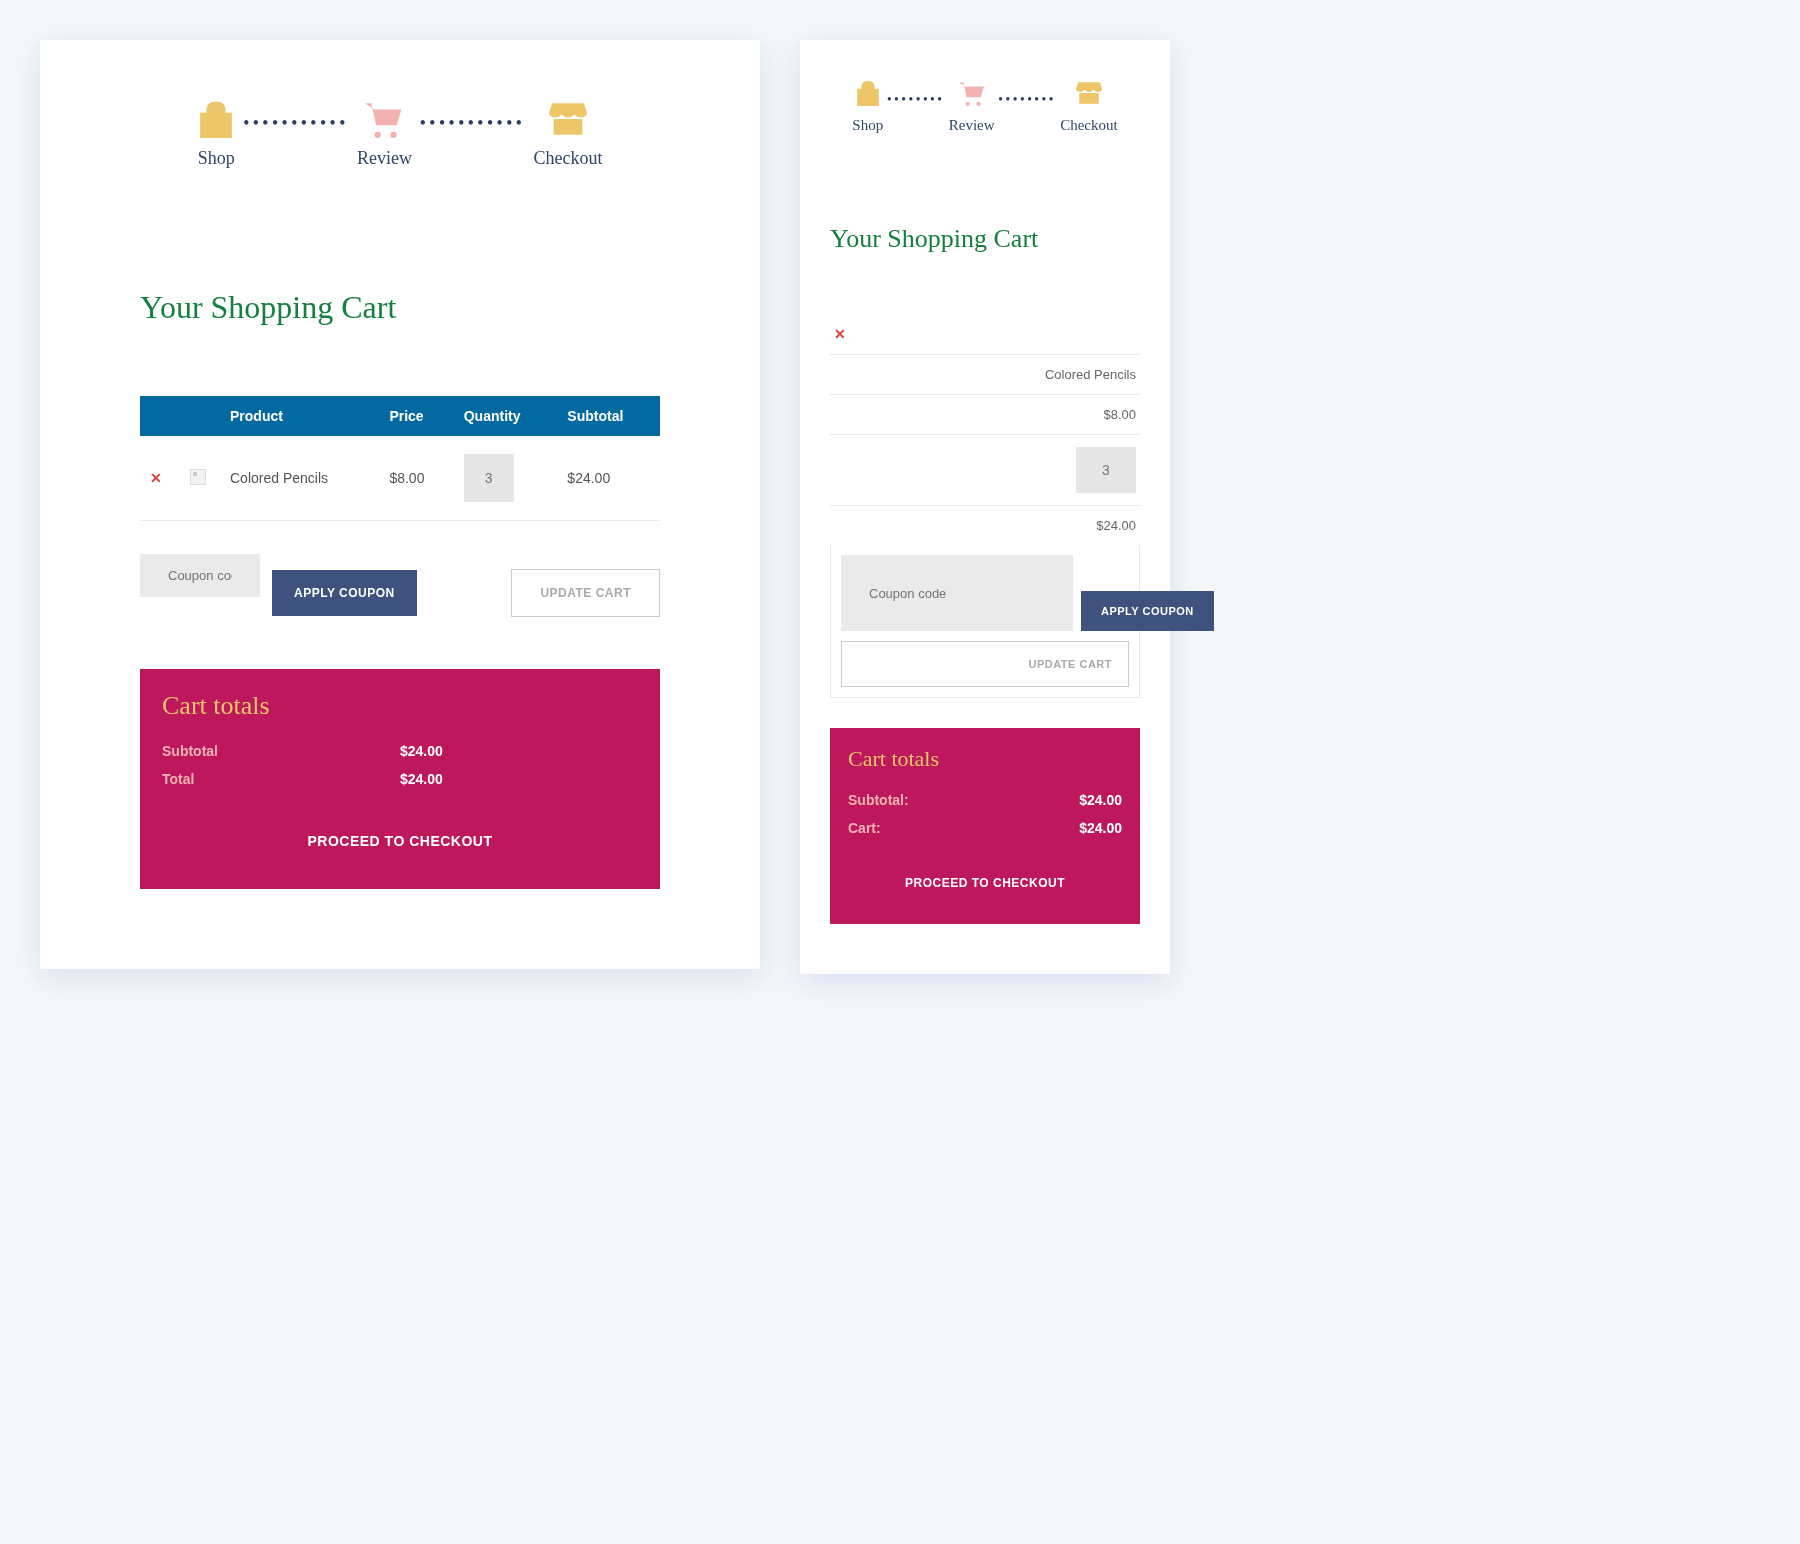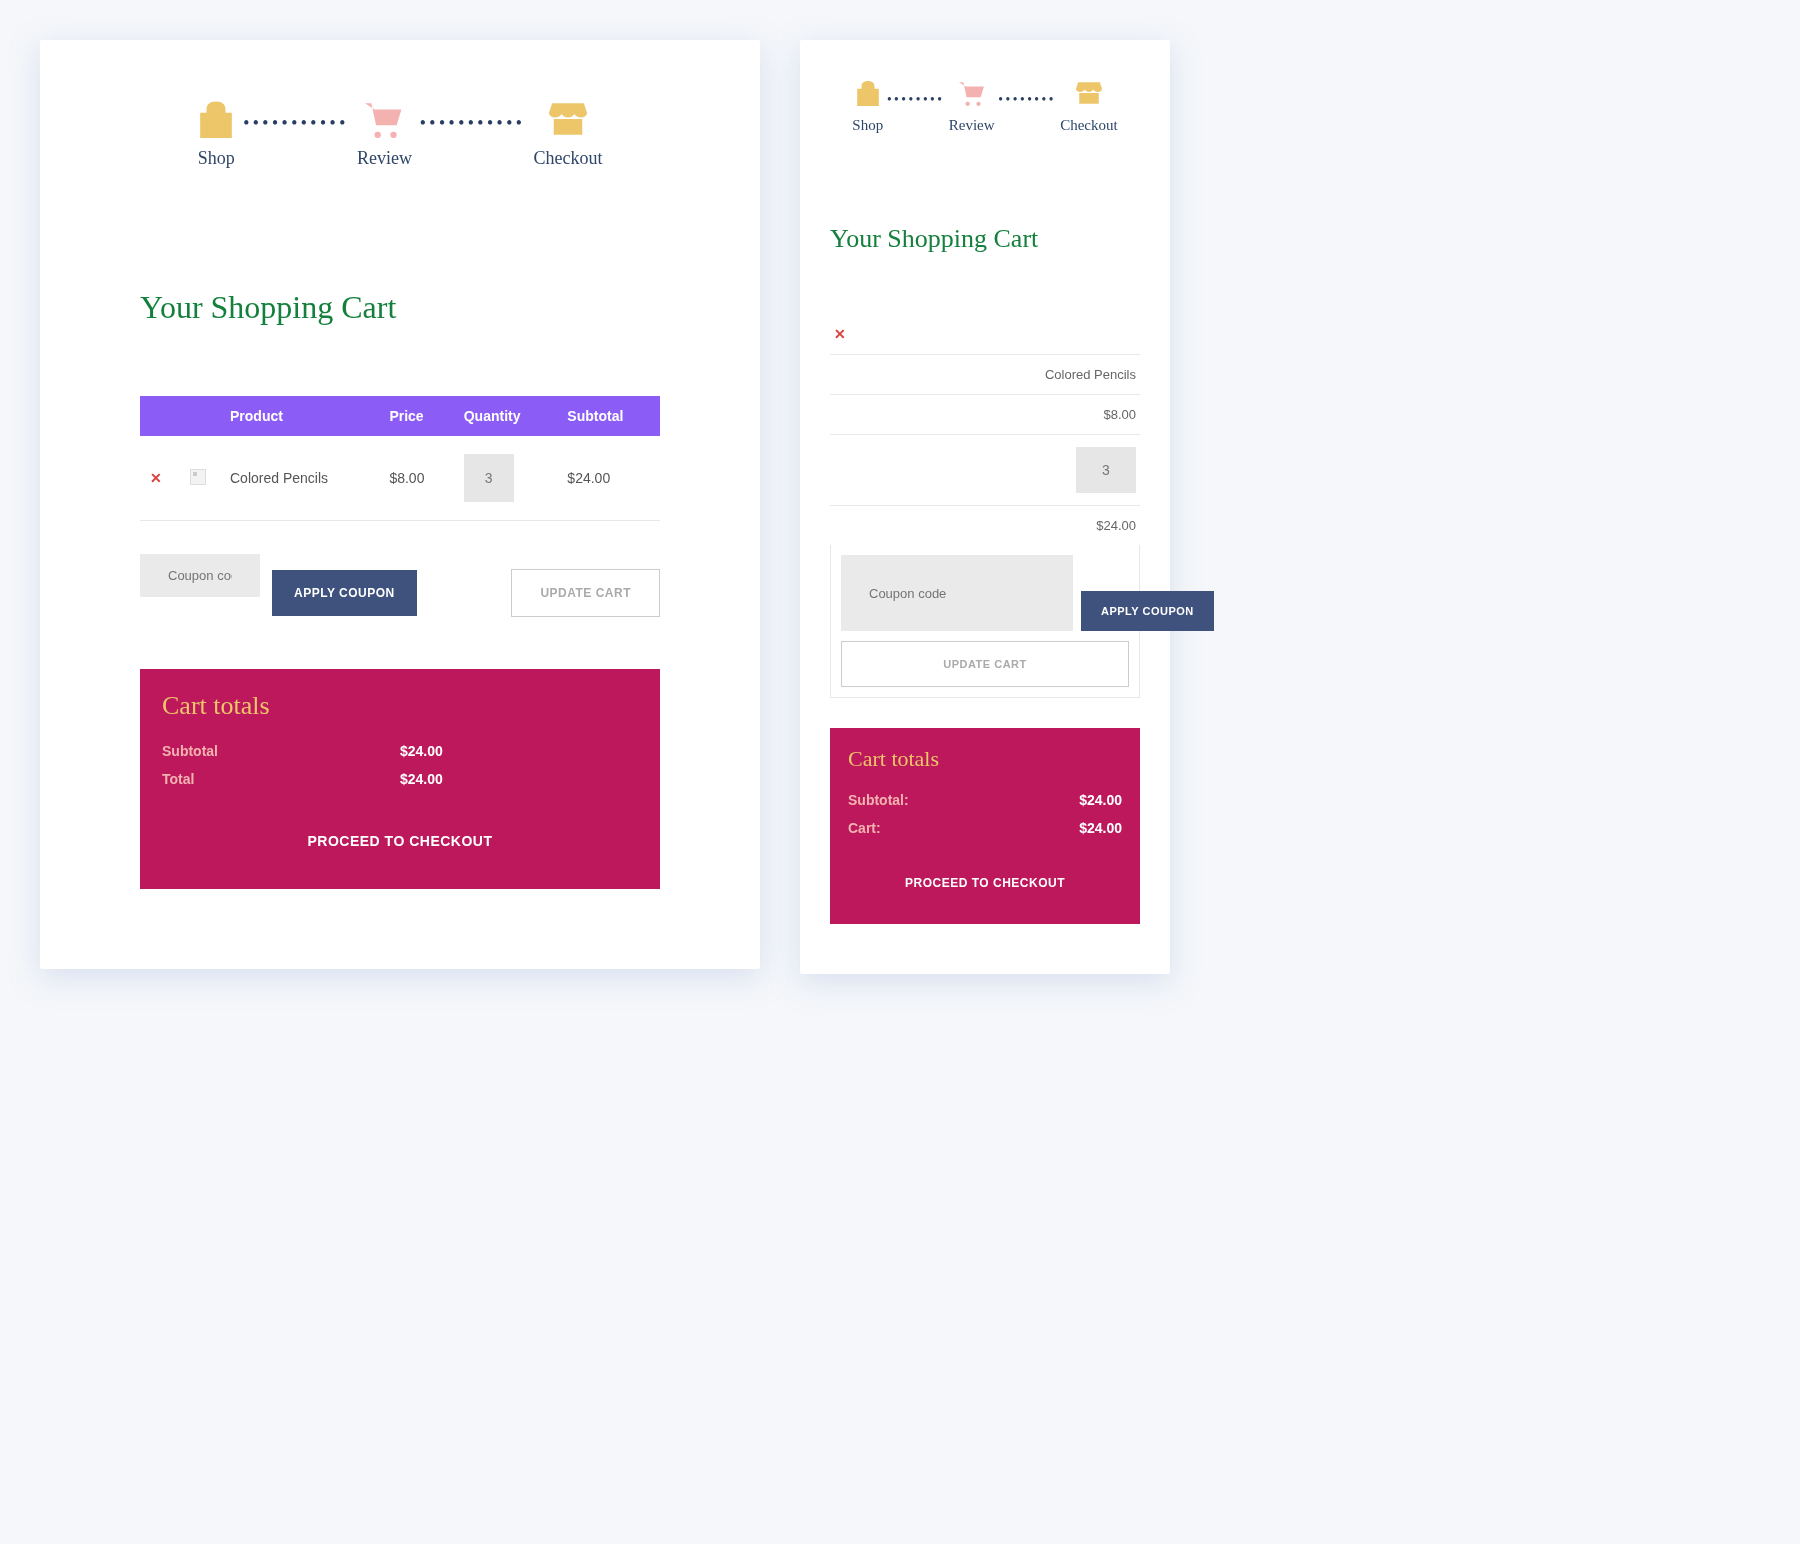--- a/index.html
+++ b/index.html
@@ -39,21 +39,21 @@
     font-size: 32px;
   }
   .panel-mobile h1.title { font-size: 26px; }
 
   .inner { padding: 0 100px; }
   .panel-mobile .inner { padding: 0 30px 0 30px; }
 
   
   table.cart { width:100%; border-collapse:collapse; font-family: -apple-system, BlinkMacSystemFont, 'Segoe UI', Arial, sans-serif; }
   table.cart thead th {
-    background:#8b5cf6; color:#fff; text-align:left; font-weight:600;
+    background:#0369a1; color:#fff; text-align:left; font-weight:600;
     font-size:14px; padding:12px 10px;
   }
   table.cart thead th:first-child,
   table.cart thead th:nth-child(2) { width:40px; }
   table.cart td {
     padding:18px 10px; border-bottom:1px solid #e8e8e8; font-size:14px; color:#555;
   }
   .remove-x { color:#d9433d; font-weight:bold; font-size:14px; cursor:pointer; }
   .thumb {
     width:16px; height:16px; background:#f3f3f3; border:1px solid #ddd; display:inline-block;
@@ -68,21 +68,21 @@
   .actions-row { display:flex; align-items:center; gap:12px; padding:12px 0; font-family: -apple-system, Arial, sans-serif; }
   .coupon-input {
     background:#eaeaea; border:none; padding:14px 28px; font-size:13px; color:#888; width:120px;
   }
   .btn {
     border:none; cursor:pointer; text-transform:uppercase;
     font-family:-apple-system, Arial, sans-serif; letter-spacing:0.5px;margin-top:36px;
   }
   .btn-primary { background:#3e527d; color:#fff; padding:16px 22px; font-size:12px; font-weight:600; }
   .btn-outline {
-    background:#fff; color:#aaa; border:1px solid #ccc; padding:16px 28px; font-size:12px; font-weight:600;
+    background:#fff; color:#aaa; border:1px solid #ccc; padding:16px 28px; font-size:12px; font-weight:600;text-align:right;
   }
   .spacer { flex:1; }
 
   
   .totals {
     background:#be185d; color:#fff; padding:22px 22px 40px 22px; margin-top:40px;
     font-family:-apple-system, Arial, sans-serif;
   }
   .totals h2 {
     font-family: Georgia, serif; font-weight:normal; color:#edc66a; font-size:26px; margin-bottom:16px;

